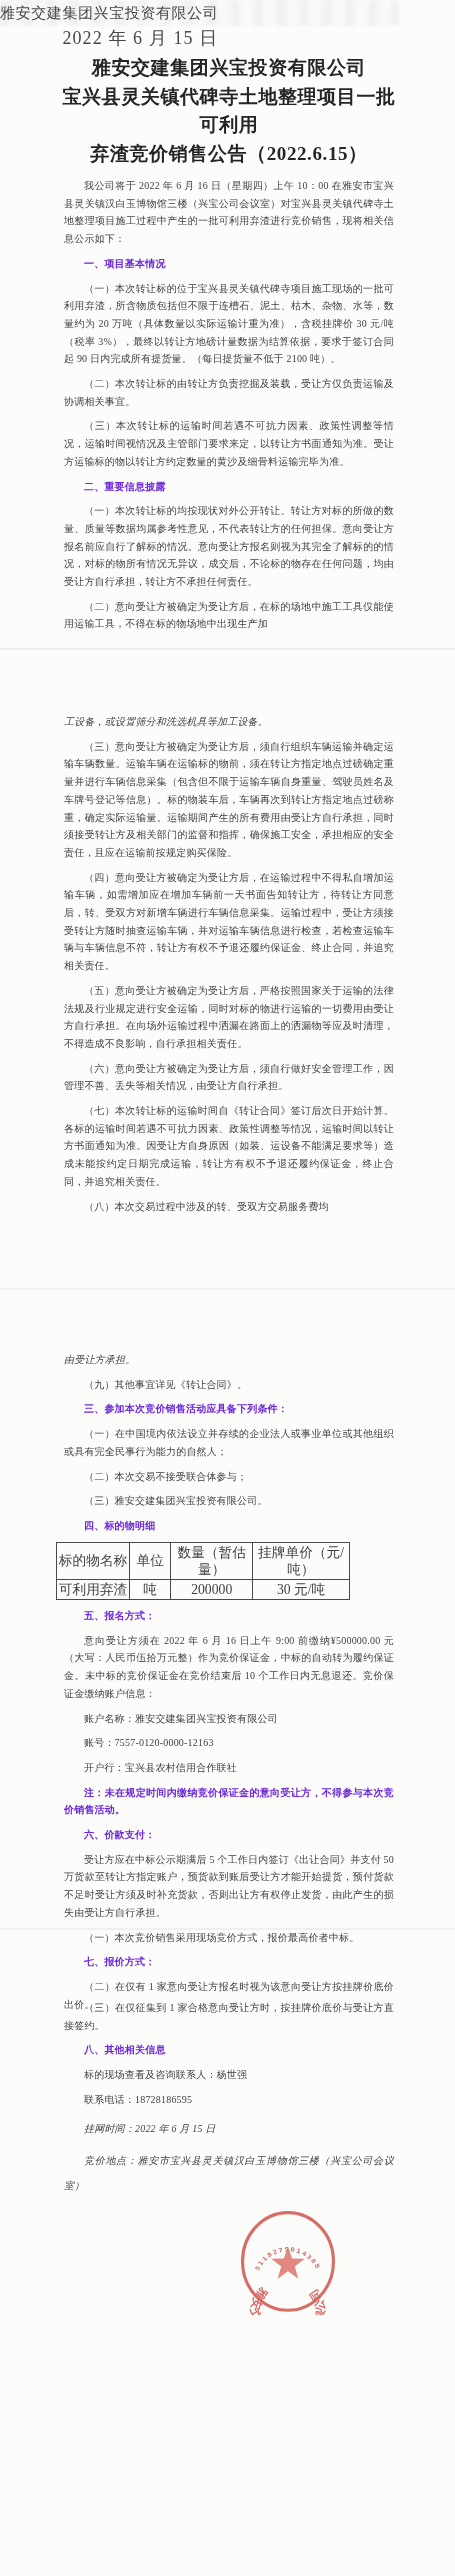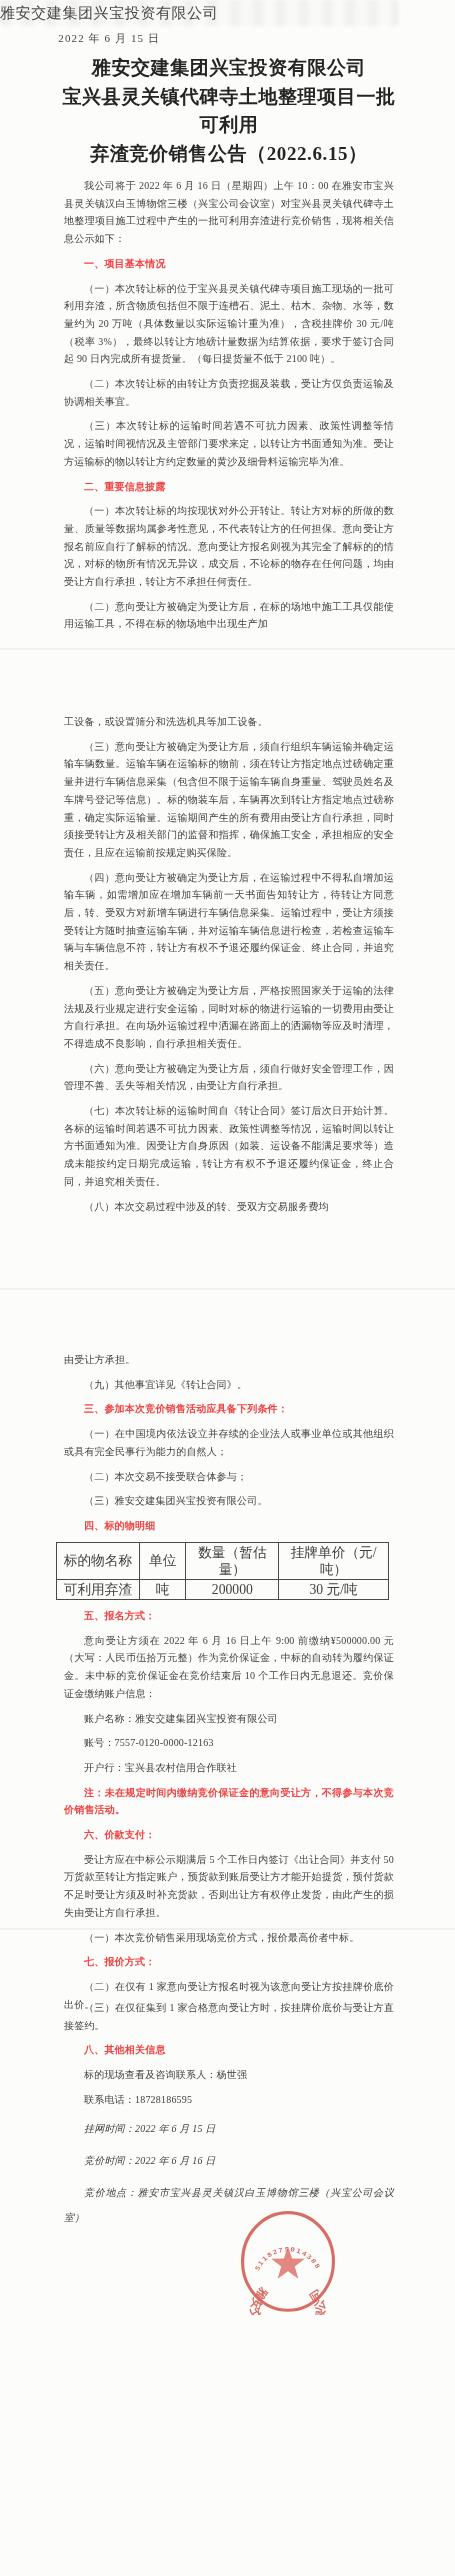--- a/index.html
+++ b/index.html
@@ -8,46 +8,46 @@
     background:#fcfcfb;overflow:hidden;
     font-family:"Liberation Serif","DejaVu Serif",serif;
     color:#413f3d;
   }
   .page{position:absolute;left:57px;width:344px;}
   .ln{
     margin:7px;font-size:10px;line-height:17.7px;
     text-align:justify;text-indent:2em;letter-spacing:0.2px;
     word-break:break-all;
   }
-  .ni{text-indent:0;}
+  .ni{text-indent:0;font-style:italic;}
   .hd,.bd{
     font-family:"Liberation Sans","DejaVu Sans",sans-serif;
-    font-weight:700;color:#ef4444;
+    font-weight:700;color:#6d28d9;
   }
   .wd{line-height:25px;font-style:italic;}
   #title{margin:0 0 9px 0;text-indent:0;text-align:center;
     font-size:19px;line-height:28.5px;font-weight:700;color:#262524;
     font-family:"Liberation Serif","DejaVu Serif",serif;letter-spacing:0.6px;}
   #title span{display:block;}
   .subject-table{
-    width:333px;border-collapse:collapse;table-layout:fixed;
+    width:294px;border-collapse:collapse;table-layout:fixed;
     margin:2.8px 0 2.8px -1.1px;
   }
   .subject-table th,.subject-table td{
     border:1.1px solid #4c4a47;text-align:center;font-weight:400;
     font-size:13.7px;line-height:17px;padding:1.1px 1.7px;color:#413f3d;
   }
   .pageline{position:absolute;left:0;width:456px;height:1.7px;
     background:linear-gradient(to bottom,rgba(0,0,0,0),rgba(120,118,112,.18),rgba(0,0,0,0));}
   .smudge{position:absolute;top:3340;left:60;width:399px;height:26px;
     background:repeating-linear-gradient(90deg,rgba(150,148,140,.10) 0 10.3px,rgba(150,148,140,.03) 10.3px 23px);
     filter:blur(1.7px);border-radius:4.6px;}
   .sig{position:absolute;top:3934;left:308;width:380;text-align:center;color:#4a4846;}
   .sig .company{margin:0;font-size:15px;line-height:26px;letter-spacing:0.6px;}
-  .sig .date{margin:1.1px 0 0 0;font-size:11px;line-height:23px;letter-spacing:1.1px;}
+  .sig .date{margin:1.1px 0 0 0;font-size:18px;line-height:23px;letter-spacing:1.1px;text-align:right;}
   #seal{position:absolute;left:238px;top:2209px;width:100px;height:106px;
     opacity:.86;mix-blend-mode:multiply;}
 </style>
 </head>
 <body>
 
 <div id="scan">
 
   <div class="page" id="page-0" style="top:54px">
     <h1 id="title">
@@ -119,21 +119,20 @@
       <p class="ln hd">七、报价方式：</p>
       <p class="ln">（二）在仅有 1 家意向受让方报名时视为该意向受让方按挂牌价底价出价。</p>
     </div>
 
   <div class="page" id="page-3" style="top:1992px">
       <p class="ln">（三）在仅征集到 1 家合格意向受让方时，按挂牌价底价与受让方直接签约。</p>
       <p class="ln hd">八、其他相关信息</p>
       <p class="ln">标的现场查看及咨询联系人：杨世强</p>
       <p class="ln">联系电话：18728186595</p>
       <p class="ln wd">挂网时间：2022 年 6 月 15 日</p>
-      <p class="ln wd">竞价时间：2022 年 6 月 16 日</p>
       <p class="ln wd">竞价地点：雅安市宝兴县灵关镇汉白玉博物馆三楼（兴宝公司会议室）</p>
     </div>
 
   <div class="pageline" style="top:648px"></div>
   <div class="pageline" style="top:1288px"></div>
   <div class="pageline" style="top:1928px"></div>
   <div class="smudge"></div>
 
   <div class="sig">
     <p class="company">雅安交建集团兴宝投资有限公司</p>

